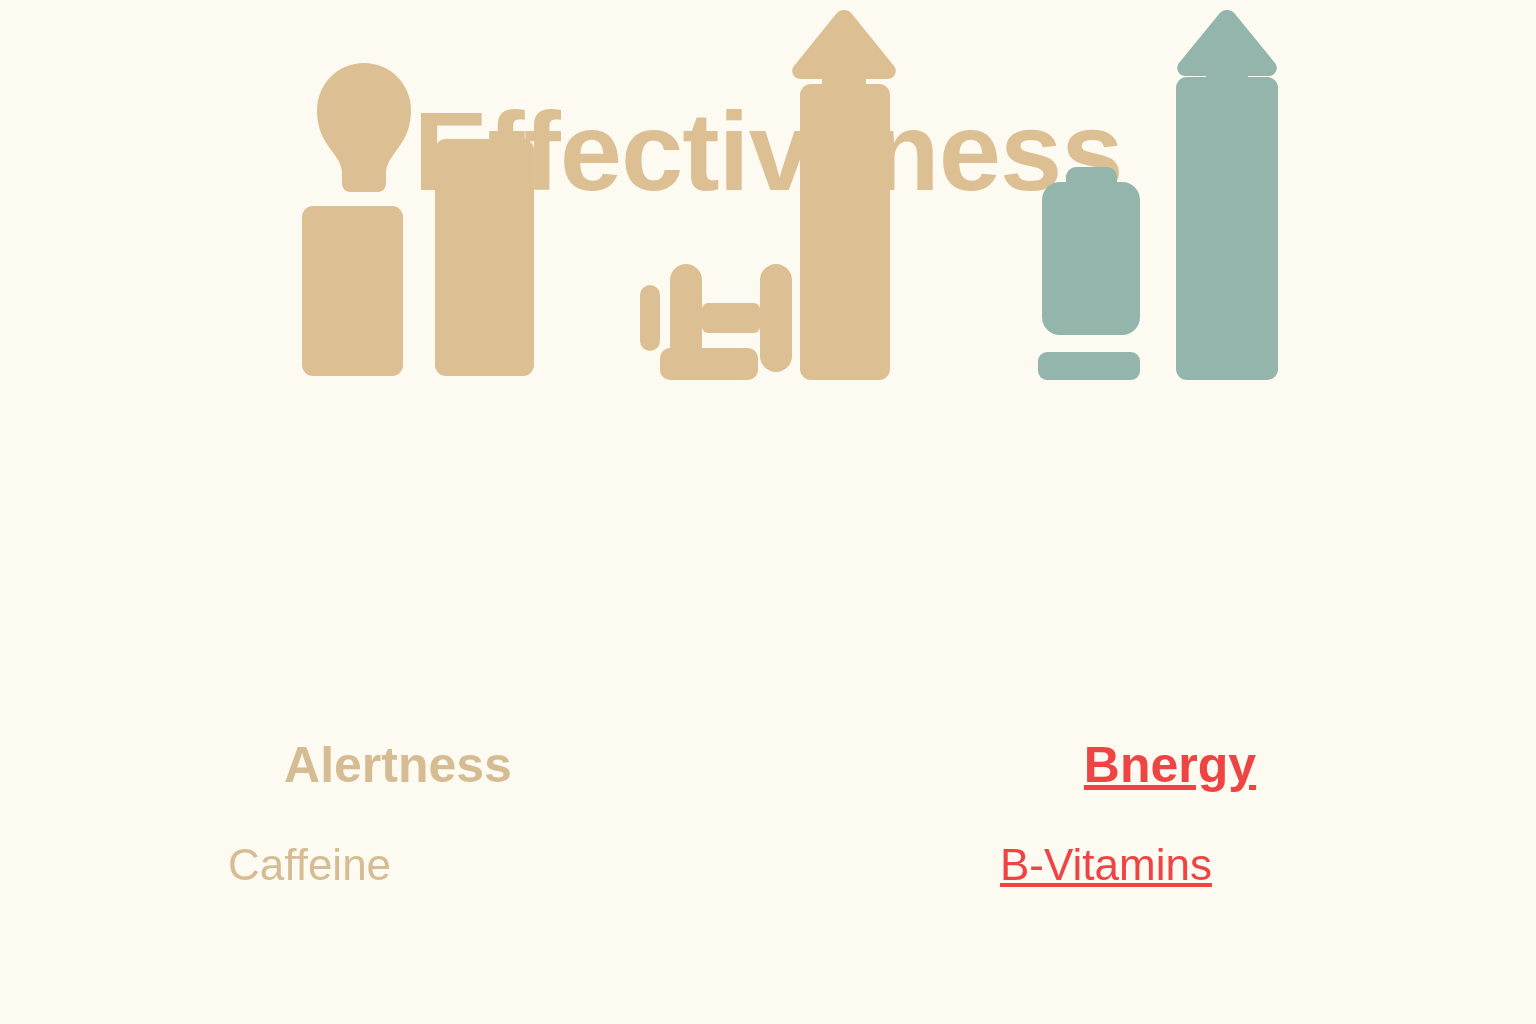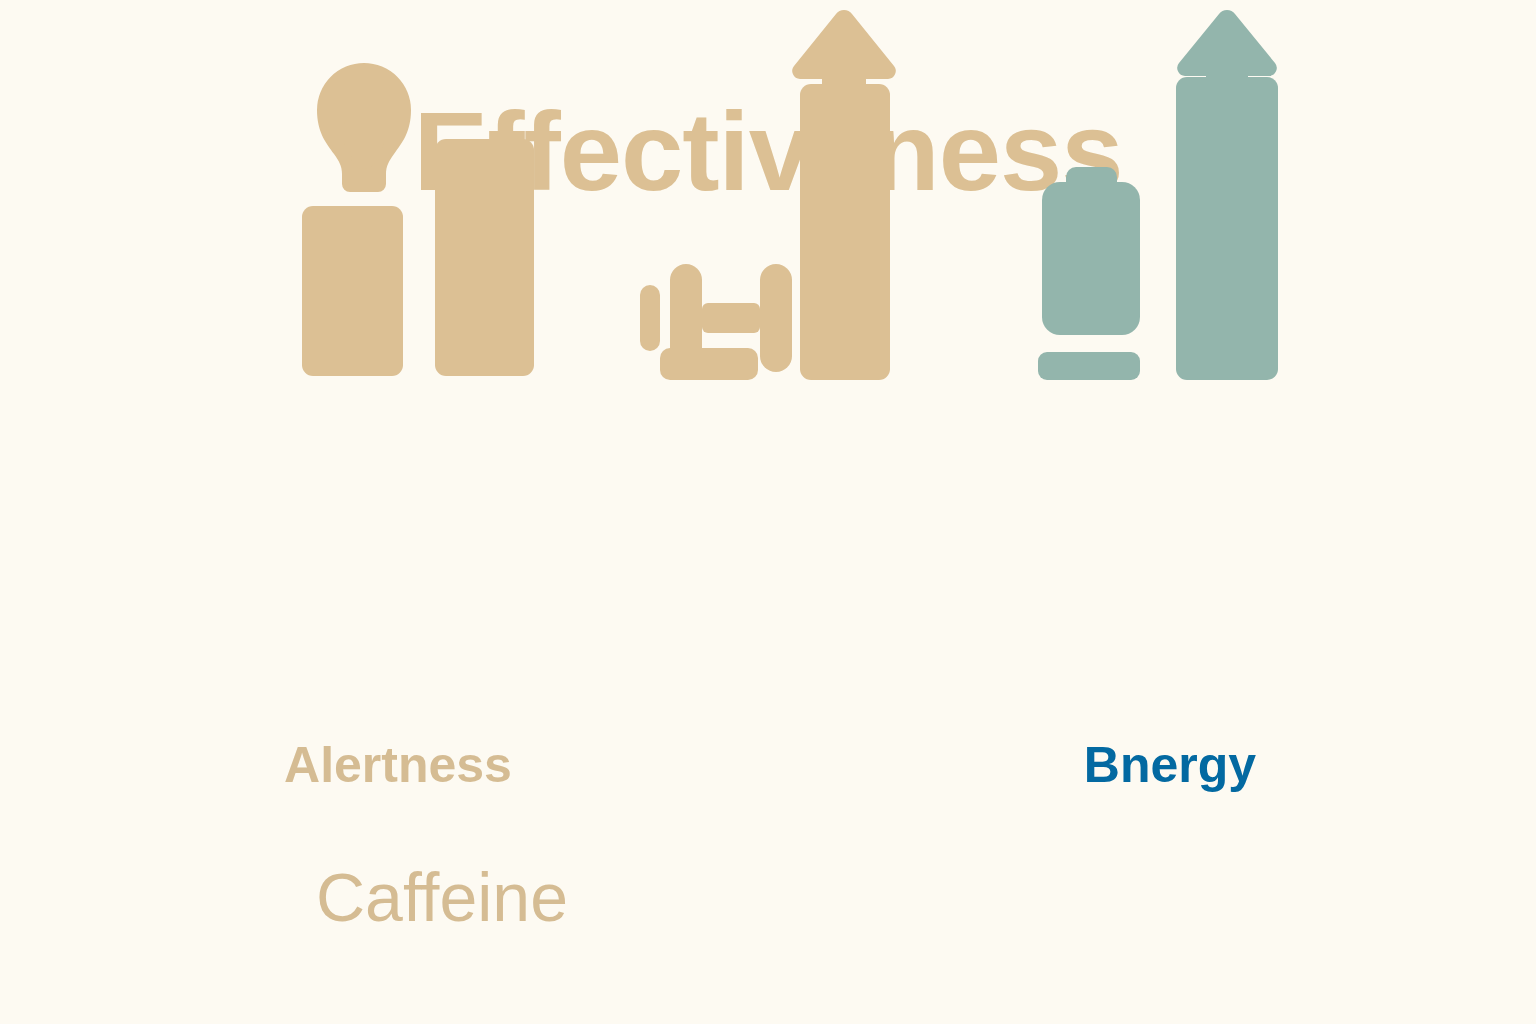--- a/index.html
+++ b/index.html
@@ -56,32 +56,32 @@
     left: 0;
     width: 340px;
     text-align: center;
     font-size: 50px;
     font-weight: bold;
     line-height: 1.0;
     white-space: nowrap;
   }
   .source-label {
     position: absolute;
-    top: 863px;
+    top: 843px;
     left: 0;
     width: 340px;
-    text-align: right;
-    font-size: 68px;
+    text-align: left;
+    font-size: 44px;
     font-weight: normal;
     line-height: 1.0;
     white-space: nowrap;
   }
 
   .tan   { color: #d5bc93; }
-  .green { color: #0369a1; }
+  .green { color: #ef4444; text-decoration: underline; }
 </style>
 </head>
 <body>
 
 <div class="chart-title">Effectiveness</div>
 
 <div class="column col-1">
 
   <svg class="glyph-layer" viewBox="0 0 340 720">
 
@@ -171,13 +171,14 @@
                l -21 0
                a 8 8 0 0 1 -6 -13
                l 40 -49
                a 10 10 0 0 1 8 -4 z"></path>
     </g>
 
     <rect x="176" y="77" width="102" height="303" rx="11" fill="#93b5ac"></rect>
   </svg>
 
   <div class="metric-label green">Bnergy</div>
+  <div class="source-label green">B-Vitamins</div>
 </div>
 
 </body></html>

